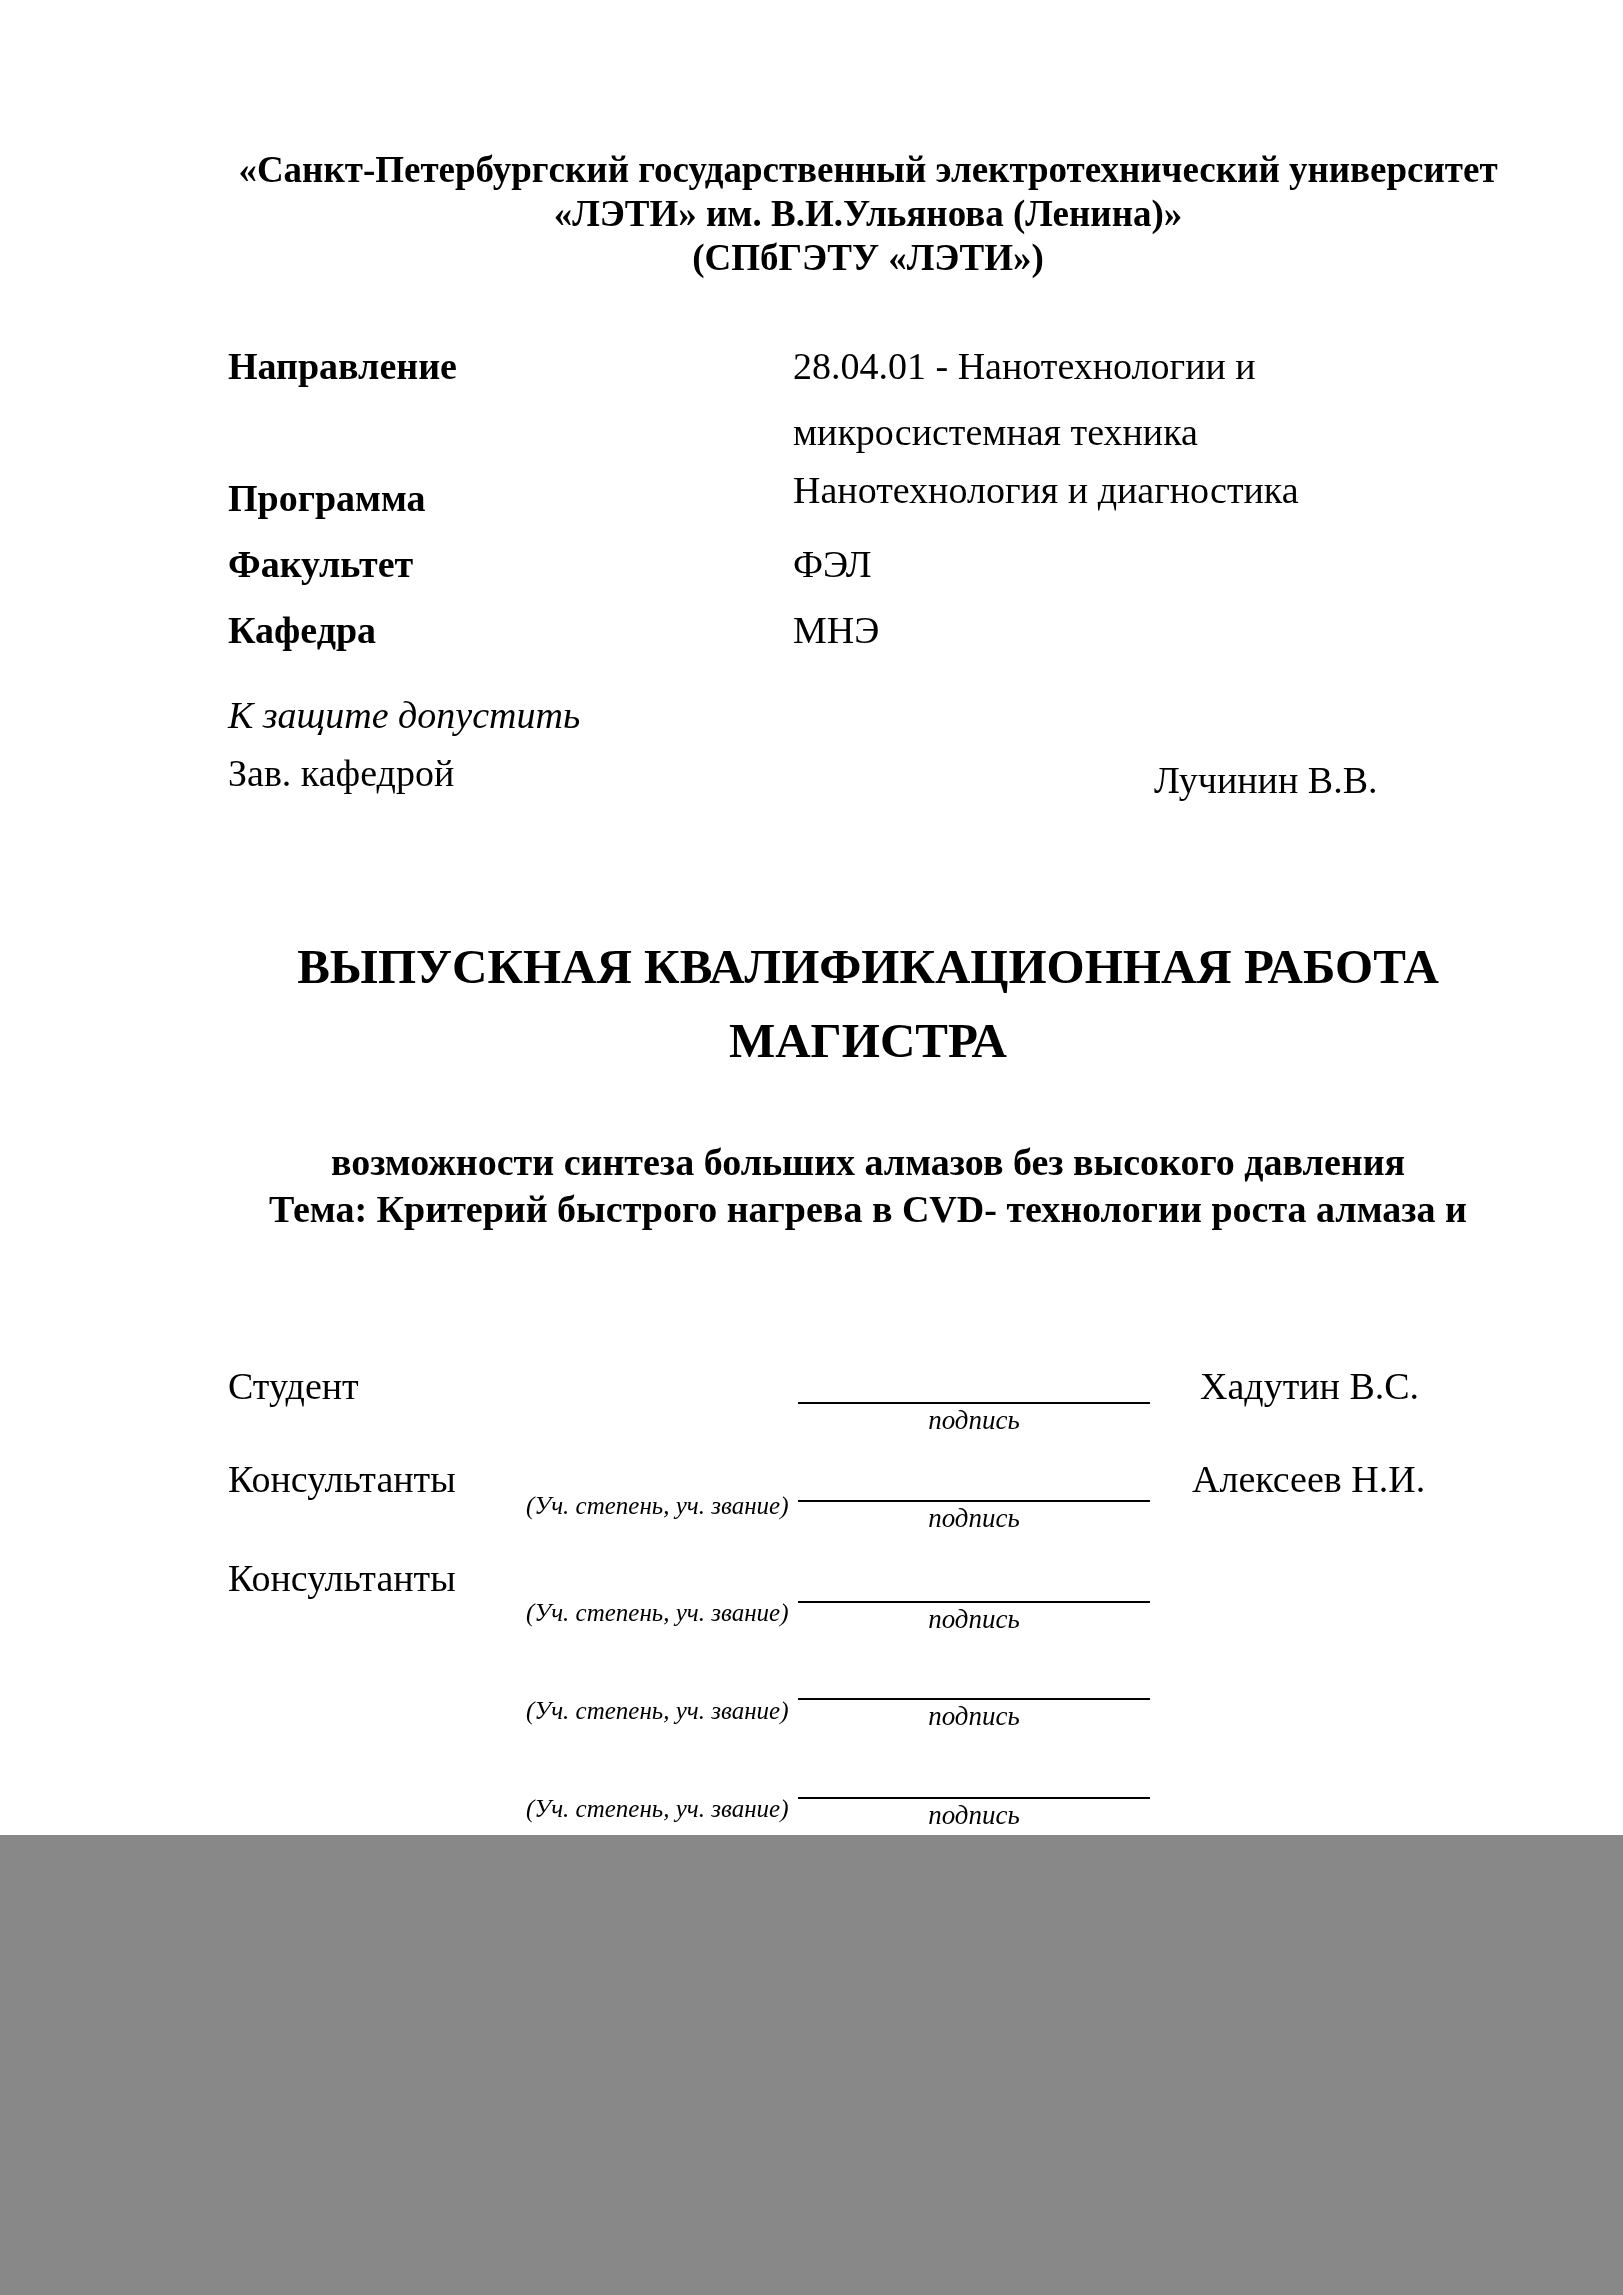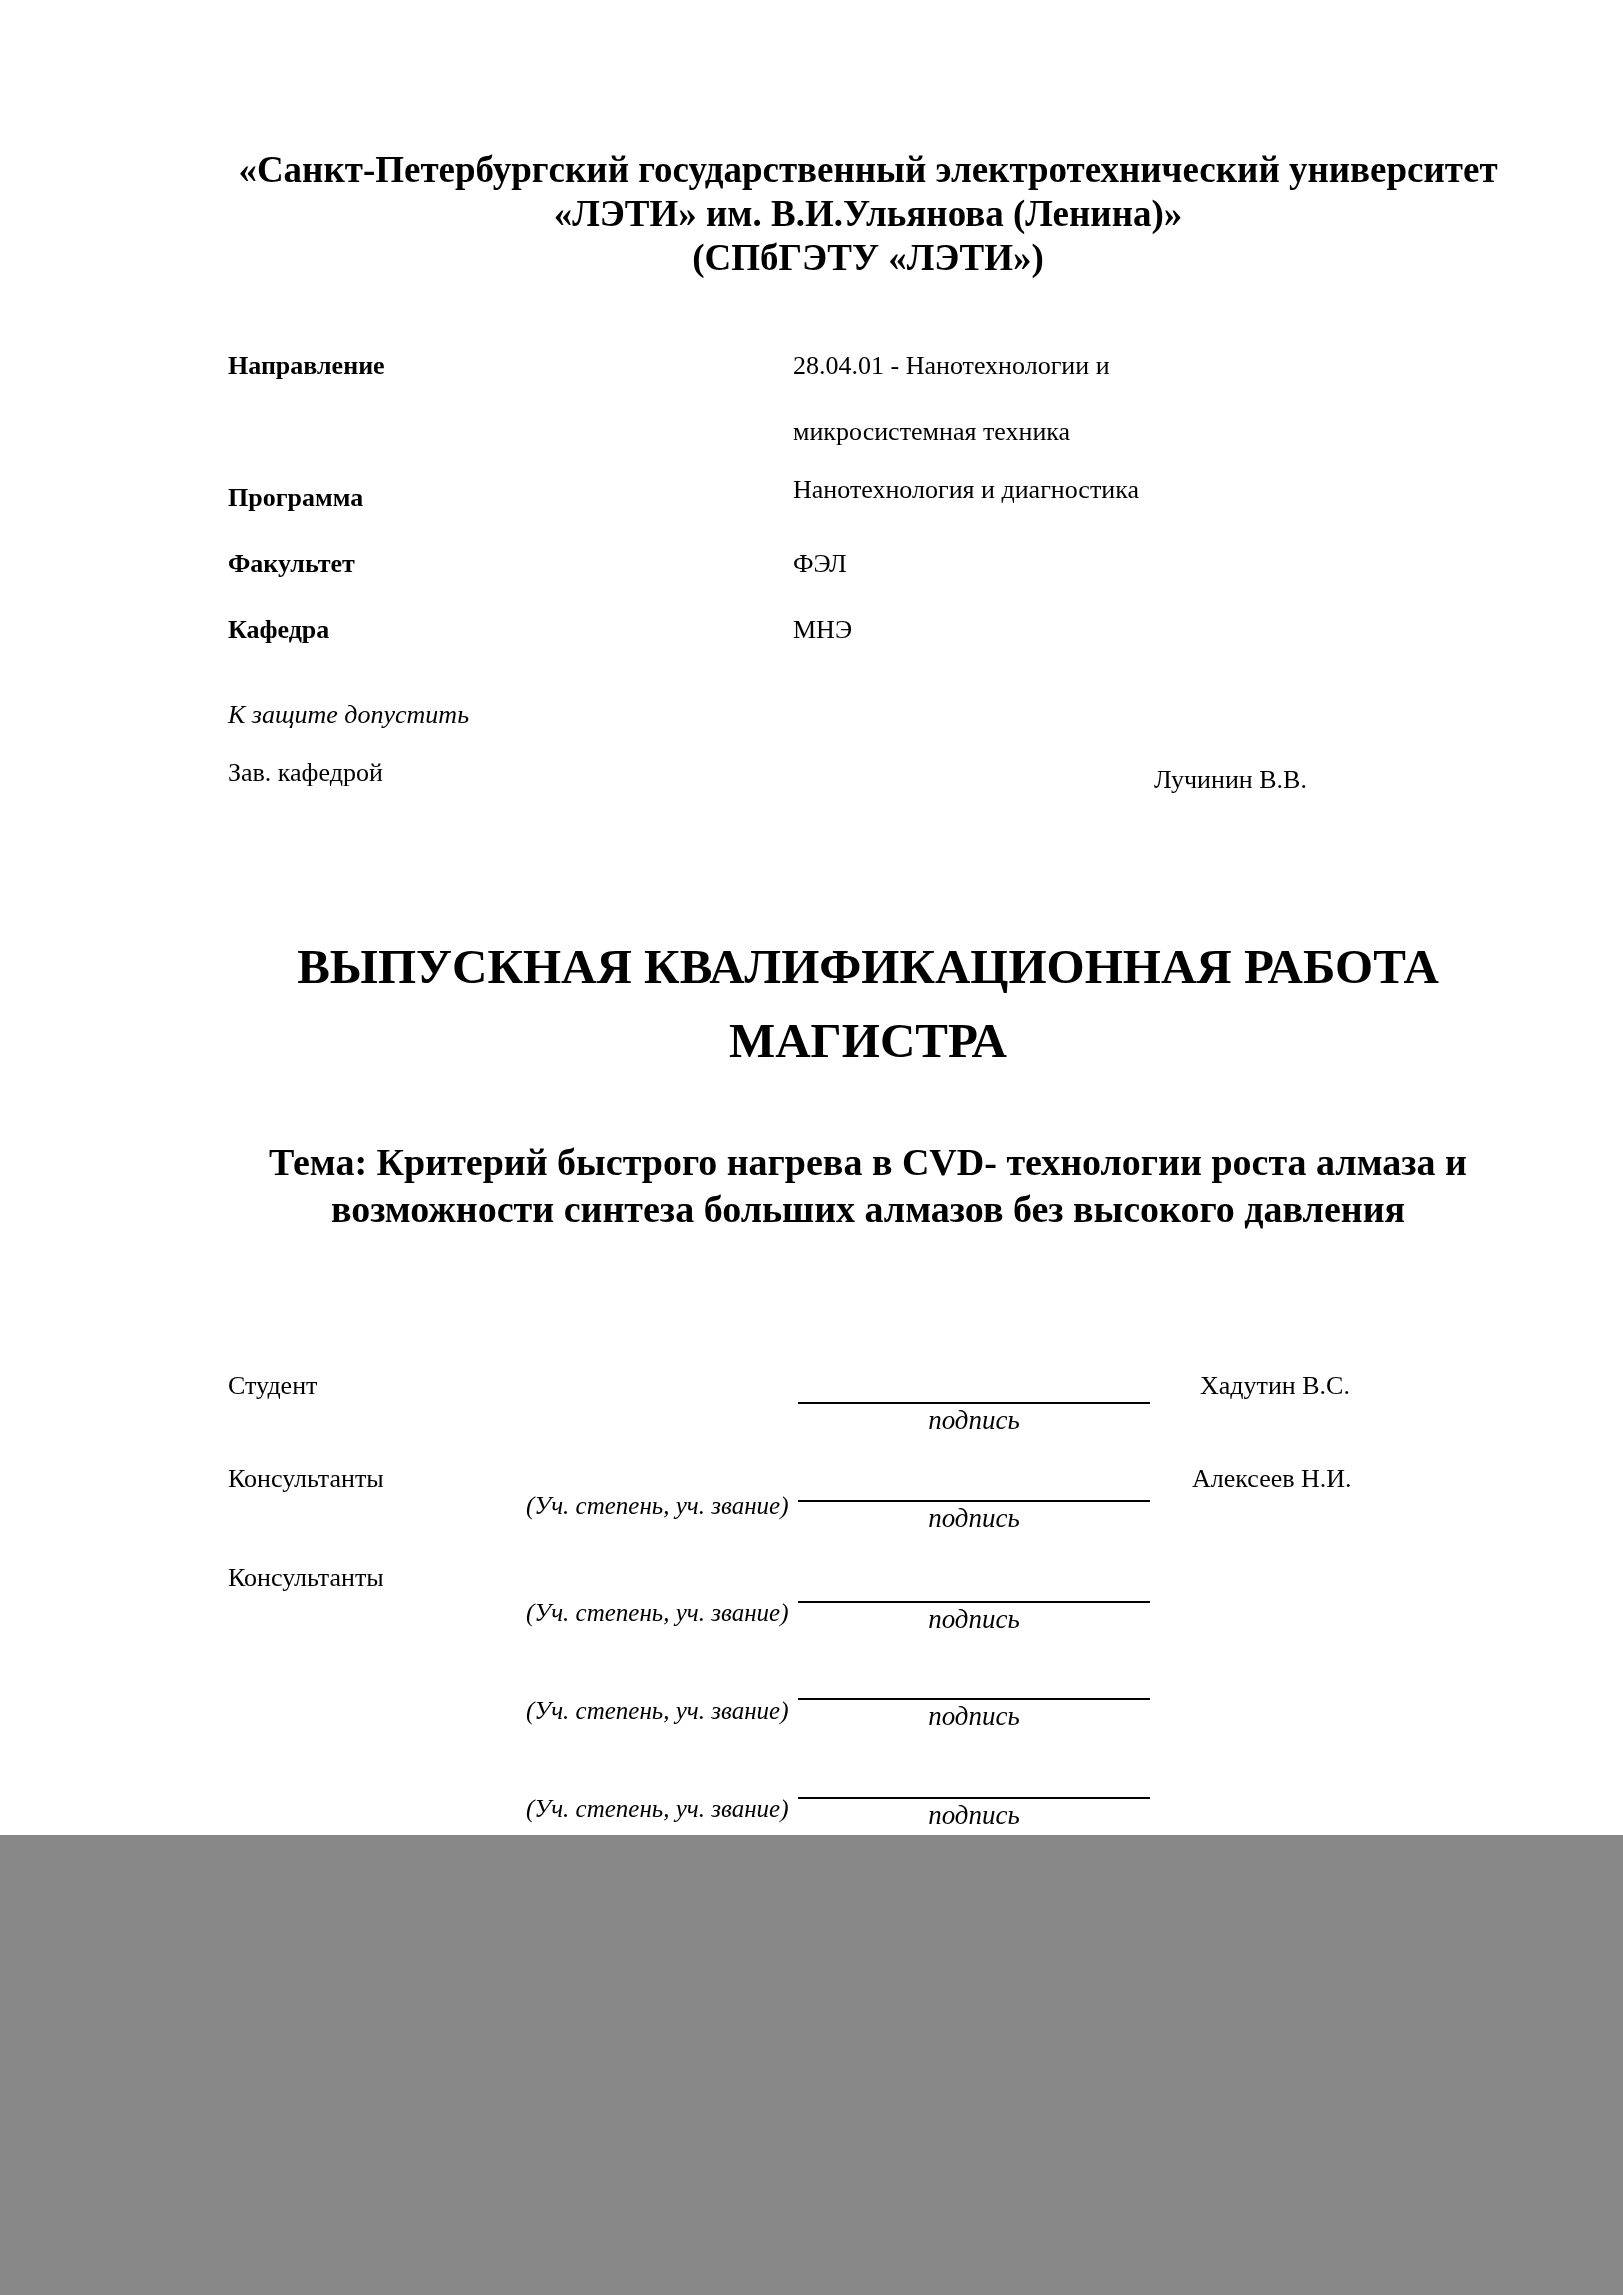--- a/index.html
+++ b/index.html
@@ -8,21 +8,21 @@
     width: 1623px;
     height: 1835px;
     background: #ffffff;
     overflow: hidden;
     font-family: "Liberation Serif", "DejaVu Serif", serif;
     color: #000000;
   }
   .t {
     position: absolute;
     white-space: nowrap;
-    font-size: 26px;
+    font-size: 38px;
     line-height: 44px;
   }
   .b { font-weight: bold; }
   .i { font-style: italic; }
   .header-block {
     position: absolute;
     left: 228px;
     top: 148px;
     width: 1280px;
     text-align: center;
@@ -110,22 +110,22 @@
   <div class="t i" style="left:228px; top:693px;">К защите допустить</div>
   <div class="t" style="left:228px; top:751px;">Зав. кафедрой</div>
   <div class="t" style="left:1154px; top:758px;">Лучинин В.В.</div>
 
   <div class="title-block">
     <div>ВЫПУСКНАЯ КВАЛИФИКАЦИОННАЯ РАБОТА</div>
     <div>МАГИСТРА</div>
   </div>
 
   <div class="theme-block">
+    <div>возможности синтеза больших алмазов без высокого давления</div>
     <div>Тема: Критерий быстрого нагрева в CVD- технологии роста алмаза и</div>
-    <div>возможности синтеза больших алмазов без высокого давления</div>
   </div>
 
   <div class="t" style="left:228px; top:1364px;">Студент</div>
   <div class="sig-line" style="top:1402px;"></div>
   <div class="caption-sign" style="top:1406px;">подпись</div>
   <div class="t" style="left:1200px; top:1364px;">Хадутин В.С.</div>
 
   <div class="t" style="left:228px; top:1457px;">Консультанты</div>
   <div class="caption-degree" style="top:1492px;">(Уч. степень, уч. звание)</div>
   <div class="sig-line" style="top:1500px;"></div>

